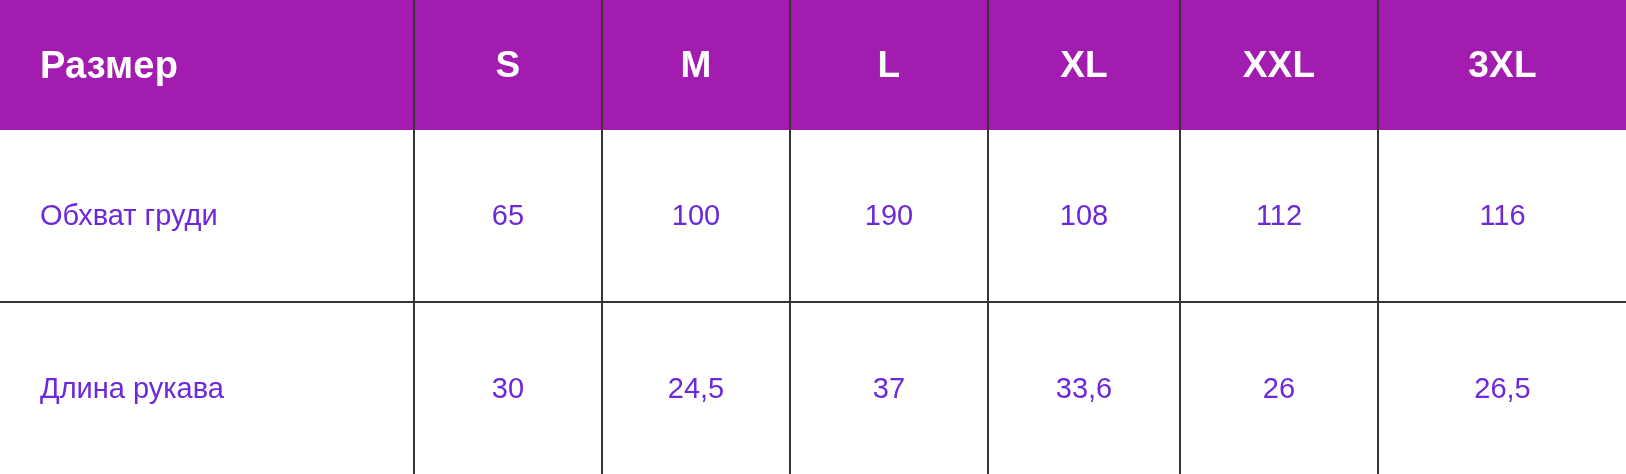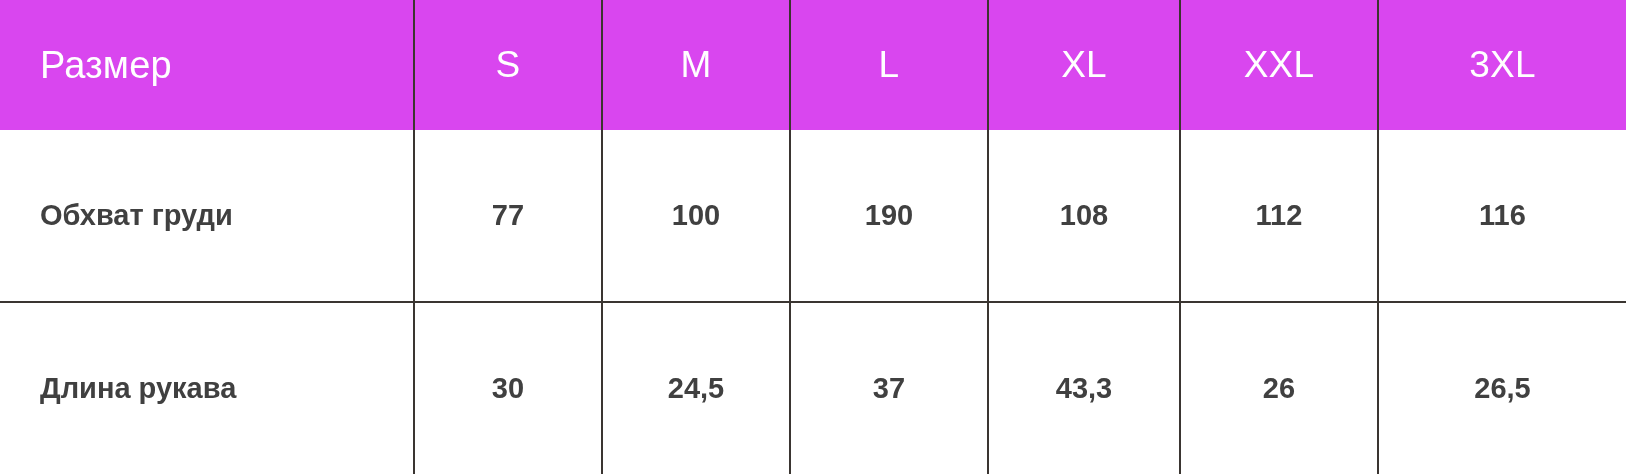--- a/index.html
+++ b/index.html
@@ -21,23 +21,23 @@
     border-collapse: collapse;
     table-layout: fixed;
   }
 
   
   .size-table thead tr {
     background: #453E39;
     height: 130px;
   }
   .size-table thead th {
-    background: #d946ef;
+    background: #a21caf;
     color: #ffffff;
-    font-weight: 400;
+    font-weight: 700;
     font-size: 37px;
     letter-spacing: 0.2px;
     text-align: center;
     vertical-align: middle;
     padding: 0;
     border: none;
     border-right: 2px solid #3b352f;
   }
   .size-table thead th:last-child {
     border-right: none;
@@ -48,22 +48,22 @@
     font-size: 38px;
   }
 
   
   .size-table tbody tr {
     height: 86px;
     background: #ffffff;
   }
   .size-table tbody td {
     background: #ffffff;
-    color: #404040;
-    font-weight: 700;
+    color: #6d28d9;
+    font-weight: 400;
     font-size: 29px;
     text-align: center;
     vertical-align: middle;
     padding: 4px;
     border: 2px solid #3a3531;
     border-top: none;
   }
   .size-table tbody tr:not(:last-child) td {
     border-bottom: 2px solid #3a3531;
   }
@@ -112,33 +112,33 @@
       <th>L</th>
       <th>XL</th>
       <th>XXL</th>
       <th>3XL</th>
     </tr>
   </thead>
 
   <tbody>
     <tr>
       <td class="row-label">Обхват груди</td>
-      <td class="value-cell">77</td>
+      <td class="value-cell">65</td>
       <td class="value-cell">100</td>
       <td class="value-cell">190</td>
       <td class="value-cell">108</td>
       <td class="value-cell">112</td>
       <td class="value-cell">116</td>
     </tr>
 
 
     <tr>
       <td class="row-label">Длина рукава</td>
       <td class="value-cell">30</td>
       <td class="value-cell">24,5</td>
       <td class="value-cell">37</td>
-      <td class="value-cell">43,3</td>
+      <td class="value-cell">33,6</td>
       <td class="value-cell">26</td>
       <td class="value-cell">26,5</td>
     </tr>
 
   </tbody>
 </table>
 
 </body></html>

